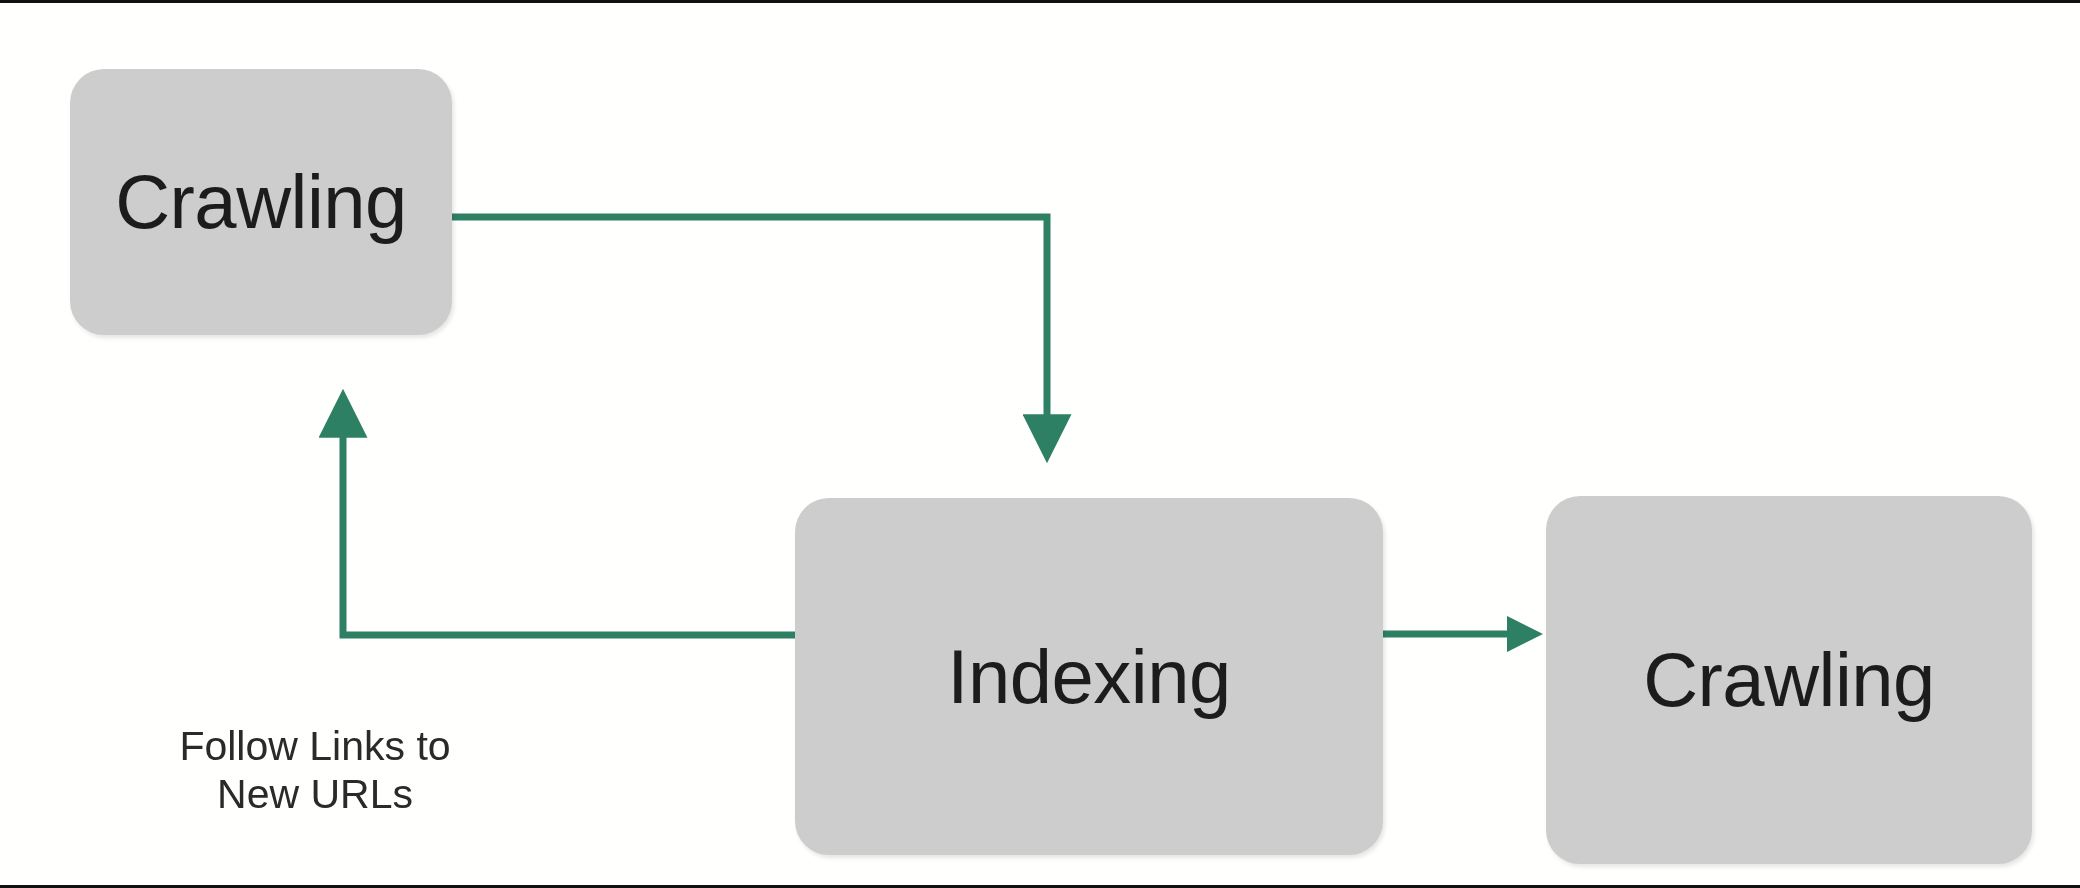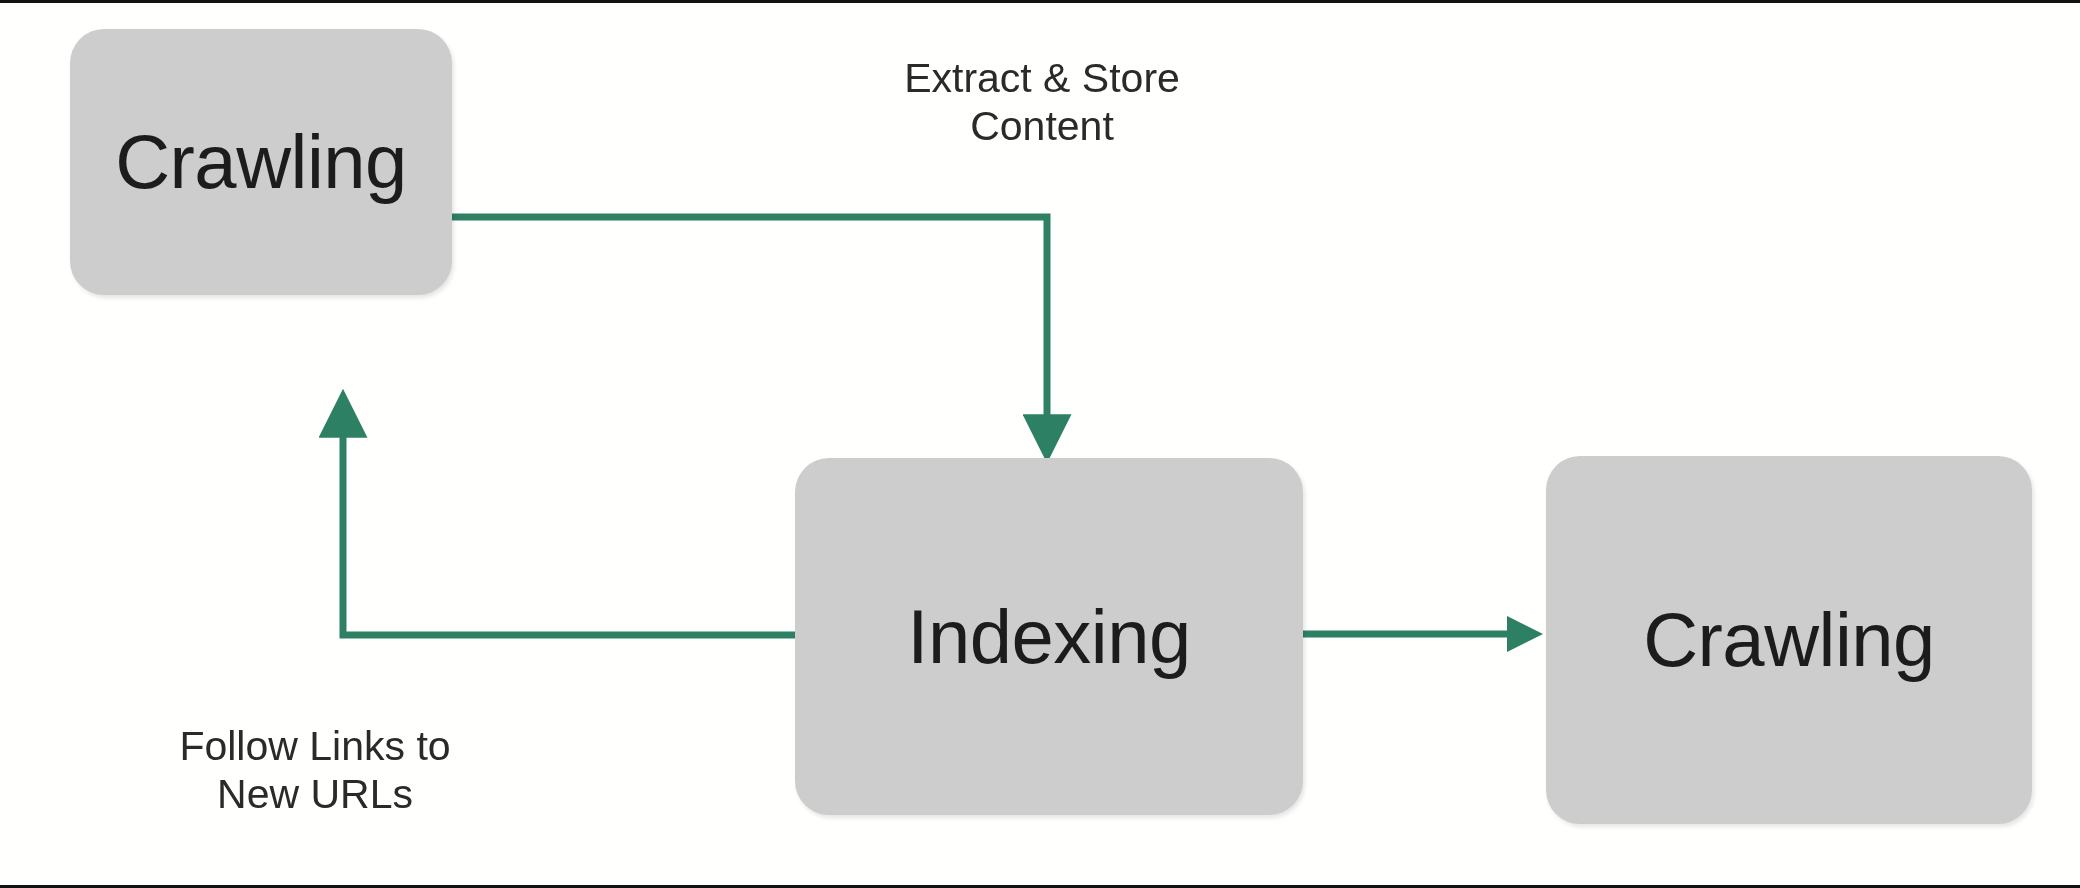--- a/index.html
+++ b/index.html
@@ -30,40 +30,41 @@
     pointer-events: none;
   }
   .node {
     position: absolute;
     background: #cdcdcd;
     border-radius: 34px;
     display: flex;
     align-items: center;
     justify-content: center;
     box-shadow: 2px 3px 4px rgba(0,0,0,0.10);
+    margin-top: 40px;
   }
   .node-label {
     font-family: "Liberation Sans", sans-serif;
     font-size: 76px;
     font-weight: 400;
     color: #1c1c1c;
     letter-spacing: -0.5px;
     line-height: 1;
     white-space: nowrap;
   }
   #node-crawling {
     left: 70px;
     top: 26px;
     width: 382px;
     height: 266px;
   }
   #node-indexing {
     left: 795px;
     top: 455px;
-    width: 508px;
+    width: 588px;
     height: 357px;
   }
   #node-serving {
     left: 1546px;
     top: 453px;
     width: 486px;
     height: 368px;
   }
   .edge-label {
     position: absolute;
@@ -119,20 +120,18 @@
   </div>
 
   <div class="node" id="node-indexing">
     <span class="node-label">Indexing</span>
   </div>
 
   <div class="node" id="node-serving">
     <span class="node-label">Crawling</span>
   </div>
 
-  <div class="edge-label" id="label-extract-store">Extract &amp; Store
-Content</div>
 
 
   <div class="edge-label" id="label-follow-links">Follow Links to
 New URLs</div>
 
 </div>
 
 </body></html>

